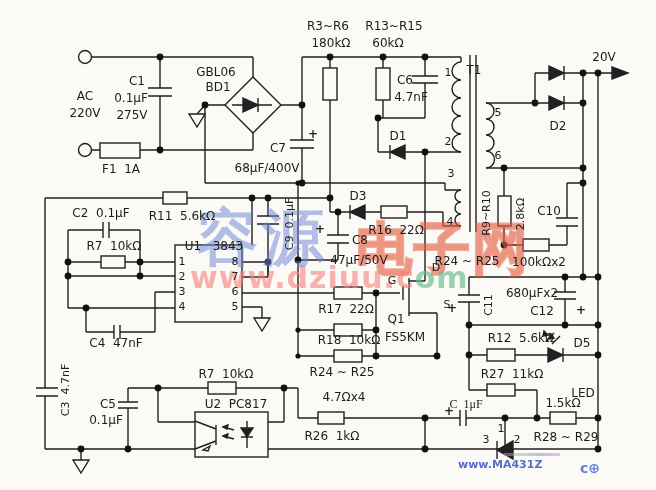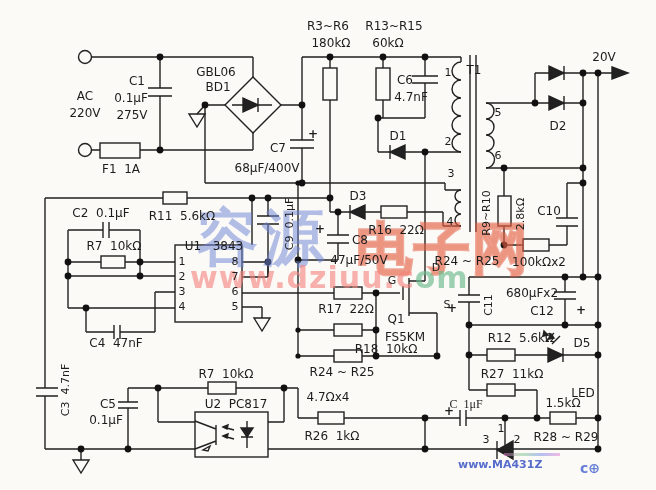--- a/index.html
+++ b/index.html
@@ -272,23 +272,23 @@
 <div class="lbl" style="left:542px;top:311px;">C12</div>
 <div class="lbl plus" style="left:581px;top:310px;">+</div>
 <div class="lbl plus" style="left:452px;top:308px;">+</div>
 <div class="lbl rot sm" style="left:489px;top:305px;">C11</div>
 <div class="lbl sm" style="left:392px;top:281px;">G</div>
 <div class="lbl sm" style="left:436px;top:268px;">D</div>
 <div class="lbl sm" style="left:447px;top:305px;">S</div>
 <div class="lbl" style="left:396px;top:319px;">Q1</div>
 <div class="lbl" style="left:405px;top:337px;">FS5KM</div>
 <div class="lbl" style="left:346px;top:309px;">R17  22Ω</div>
-<div class="lbl" style="left:349px;top:349px;margin-left:37px;">R18  10kΩ</div>
+<div class="lbl" style="left:349px;top:340px;">R18  10kΩ</div>
 <div class="lbl" style="left:342px;top:372px;">R24 ~ R25</div>
-<div class="lbl" style="left:328px;top:397px;">4.7Ωx4</div>
+<div class="lbl" style="left:344px;top:397px;">4.7Ωx4</div>
 <div class="lbl" style="left:332px;top:436px;">R26  1kΩ</div>
 <div class="lbl" style="left:226px;top:374px;">R7  10kΩ</div>
 <div class="lbl" style="left:236px;top:404px;">U2  PC817</div>
 <div class="lbl" style="left:116px;top:343px;">C4  47nF</div>
 <div class="lbl" style="left:108px;top:404px;">C5</div>
 <div class="lbl" style="left:106px;top:420px;">0.1μF</div>
 <div class="lbl rot sm" style="left:66px;top:390px;">C3  4.7nF</div>
 <div class="lbl" style="left:466px;top:404px;font-family:Liberation Serif, serif;">C  1μF</div>
 <div class="lbl plus" style="left:449px;top:411px;">+</div>
 <div class="lbl" style="left:521px;top:338px;">R12  5.6kΩ</div>

